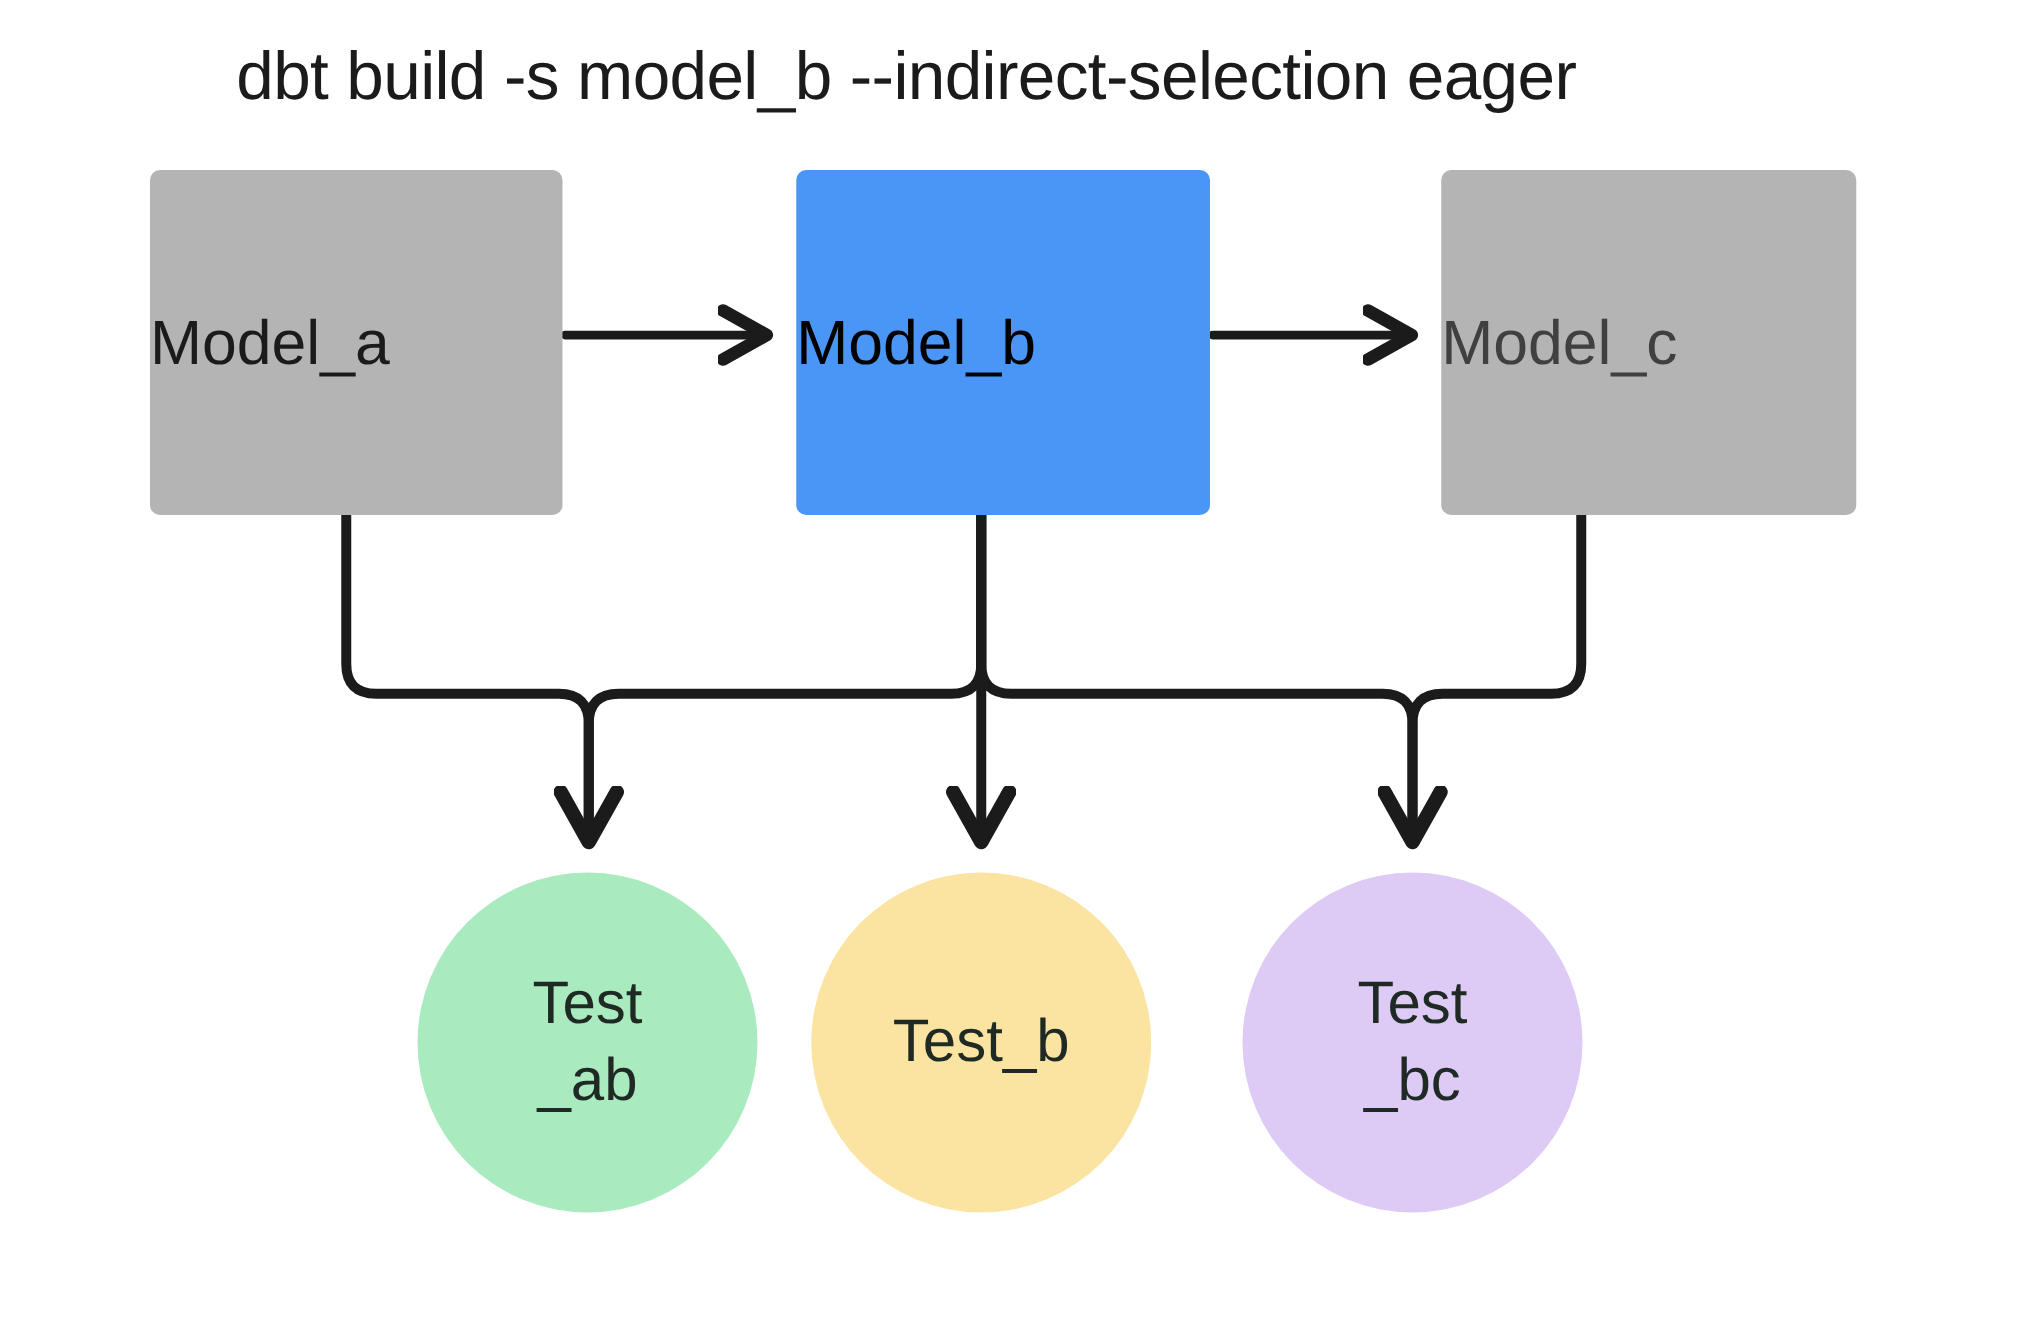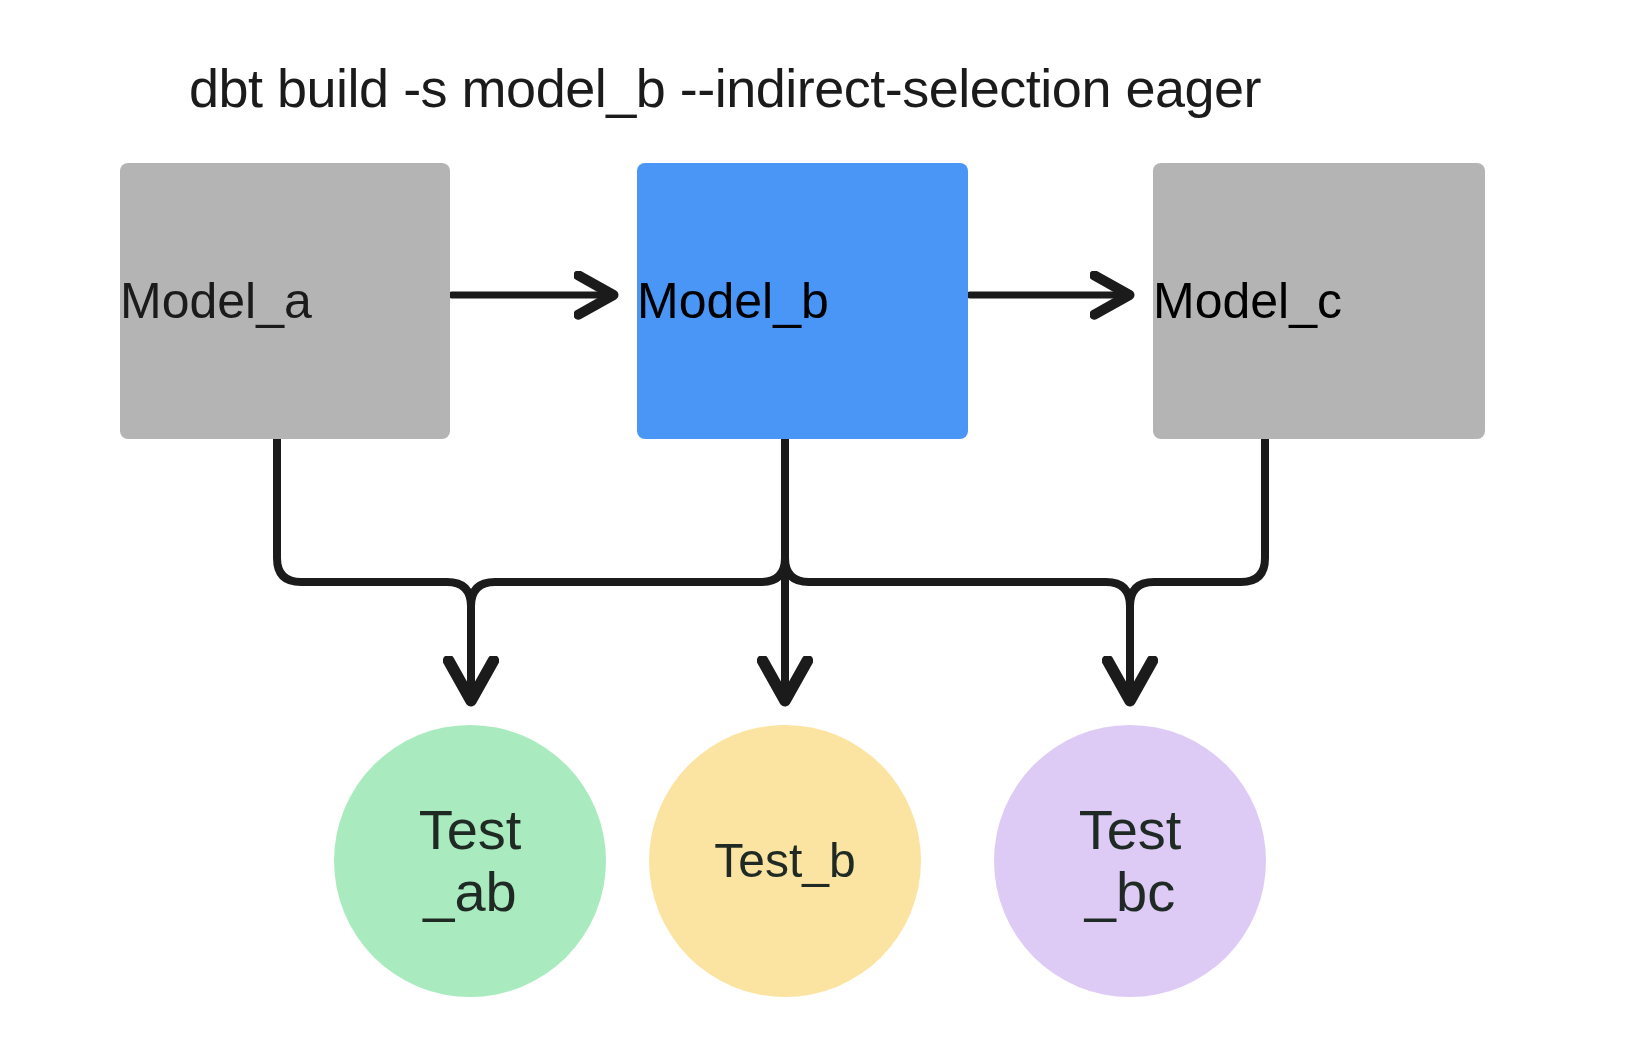--- a/index.html
+++ b/index.html
@@ -12,21 +12,20 @@
     width: 1630px;
     height: 1060px;
     font-family: "Liberation Sans", sans-serif;
     overflow: hidden;
   }
   #canvas {
     position: relative;
     width: 1630px;
     height: 756px;
     background: #ffffff;
-    margin-top: 27px;
   }
 
   
   #diagram-title {
     position: absolute;
     left: 0;
     top: 26px;
     width: 1450px;
     text-align: center;
     font-size: 54px;
@@ -64,31 +63,31 @@
   #node-model-a {
     left: 120px;  top: 136px;  width: 330px;  height: 276px;
     background: #b4b4b4;  color: #1b1b1b;
   }
   #node-model-b {
     left: 637px;  top: 136px;  width: 331px;  height: 276px;
     background: #4a96f7;  color: #000000;
   }
   #node-model-c {
     left: 1153px; top: 136px;  width: 332px;  height: 276px;
-    background: #b4b4b4;  color: #000000;
+    background: #b4b4b4;  color: #404040;
   }
 
   
   .test-node {
     position: absolute;
     border-radius: 50%;
     display: flex;
     align-items: center;
     justify-content: center;
-    font-size: 56px;
+    font-size: 48px;
     line-height: 62px;
     color: #1f2a24;
     text-align: center;
     box-sizing: border-box;
   }
   .test-node .node-label {
     display: block;
     white-space: pre-line;
   }
   #node-test-ab {

